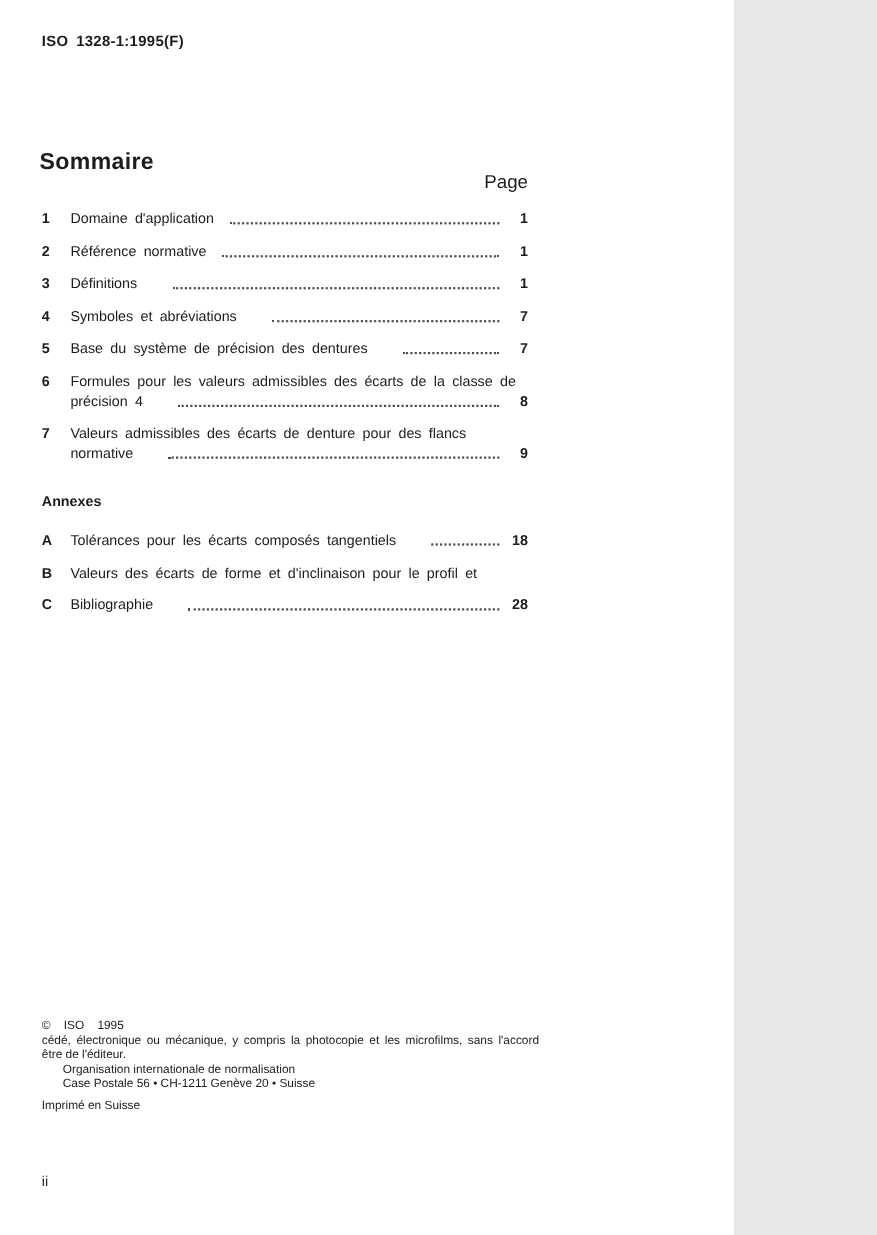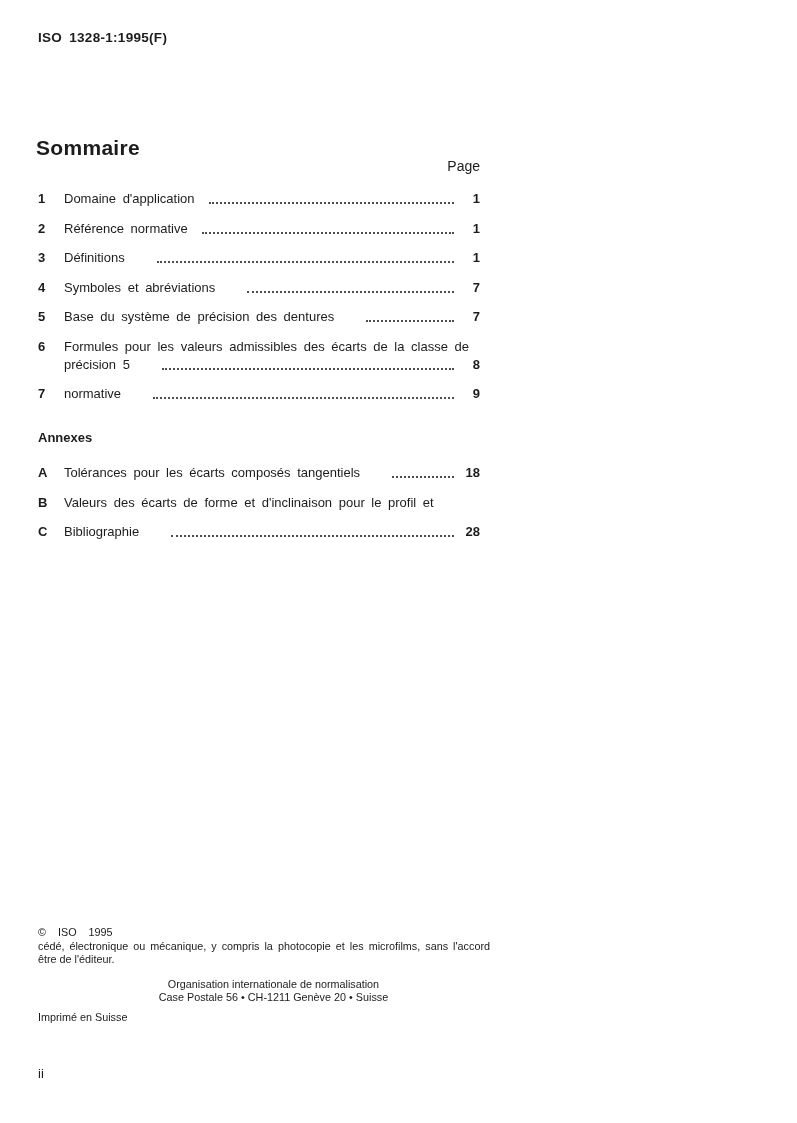--- a/index.html
+++ b/index.html
@@ -2,21 +2,21 @@
 <html><head>
 <meta charset="utf-8">
 <style>
   html, body {
     margin: 0;
     padding: 0;
     background: #e8e8e8;
   }
   .page {
     position: relative;
-    width: 797px;
+    width: 667px;
     height: 1123px;
     background: #ffffff;
     color: #1c1c1c;
     font-family: "Liberation Sans", sans-serif;
     overflow: hidden;
   }
   .doc-ref {
     position: absolute;
     left: 38px;
     top: 30px;
@@ -38,21 +38,21 @@
     position: absolute;
     left: 38px;
     top: 157px;
     width: 442px;
     font-size: 13px;
     line-height: 18px;
     word-spacing: 3px;
   }
   .page-label {
     text-align: right;
-    font-size: 14px;
+    font-size: 17px;
     margin-bottom: 15px;
   }
   .toc-row {
     display: flex;
     margin-bottom: 11.5px;
   }
   .toc-num {
     width: 26px;
     flex: 0 0 26px;
     font-weight: 700;
@@ -92,22 +92,21 @@
   }
   .rights-line {
     text-align: justify;
     text-align-last: justify;
   }
   .rights-line.last {
     text-align-last: left;
   }
   .org-block {
     margin-left: 19px;
-    margin-top: 12px;
-    text-align: center;
+    margin-top: 0;
   }
   .printed {
     margin-top: 7px;
   }
   .folio {
     position: absolute;
     left: 38px;
     top: 1066px;
     font-size: 13px;
   }
@@ -177,30 +176,31 @@
           <span class="toc-page">7</span>
         </div>
       </div>
     </div>
 
     <div class="toc-row">
       <span class="toc-num">6</span>
       <div class="toc-body">
         <div class="toc-text-full">Formules pour les valeurs admissibles des écarts de la classe de</div>
         <div class="toc-line">
-          <span class="toc-text">précision 5</span>
+          <span class="toc-text">précision 4</span>
           <span class="leader wide"></span>
           <span class="toc-page">8</span>
         </div>
       </div>
     </div>
 
     <div class="toc-row">
       <span class="toc-num">7</span>
       <div class="toc-body">
+        <div class="toc-text-full">Valeurs admissibles des écarts de denture pour des flancs</div>
         <div class="toc-line">
           <span class="toc-text">normative</span>
           <span class="leader wide"></span>
           <span class="toc-page">9</span>
         </div>
       </div>
     </div>
 
     <div class="annexes-heading">Annexes</div>
 

